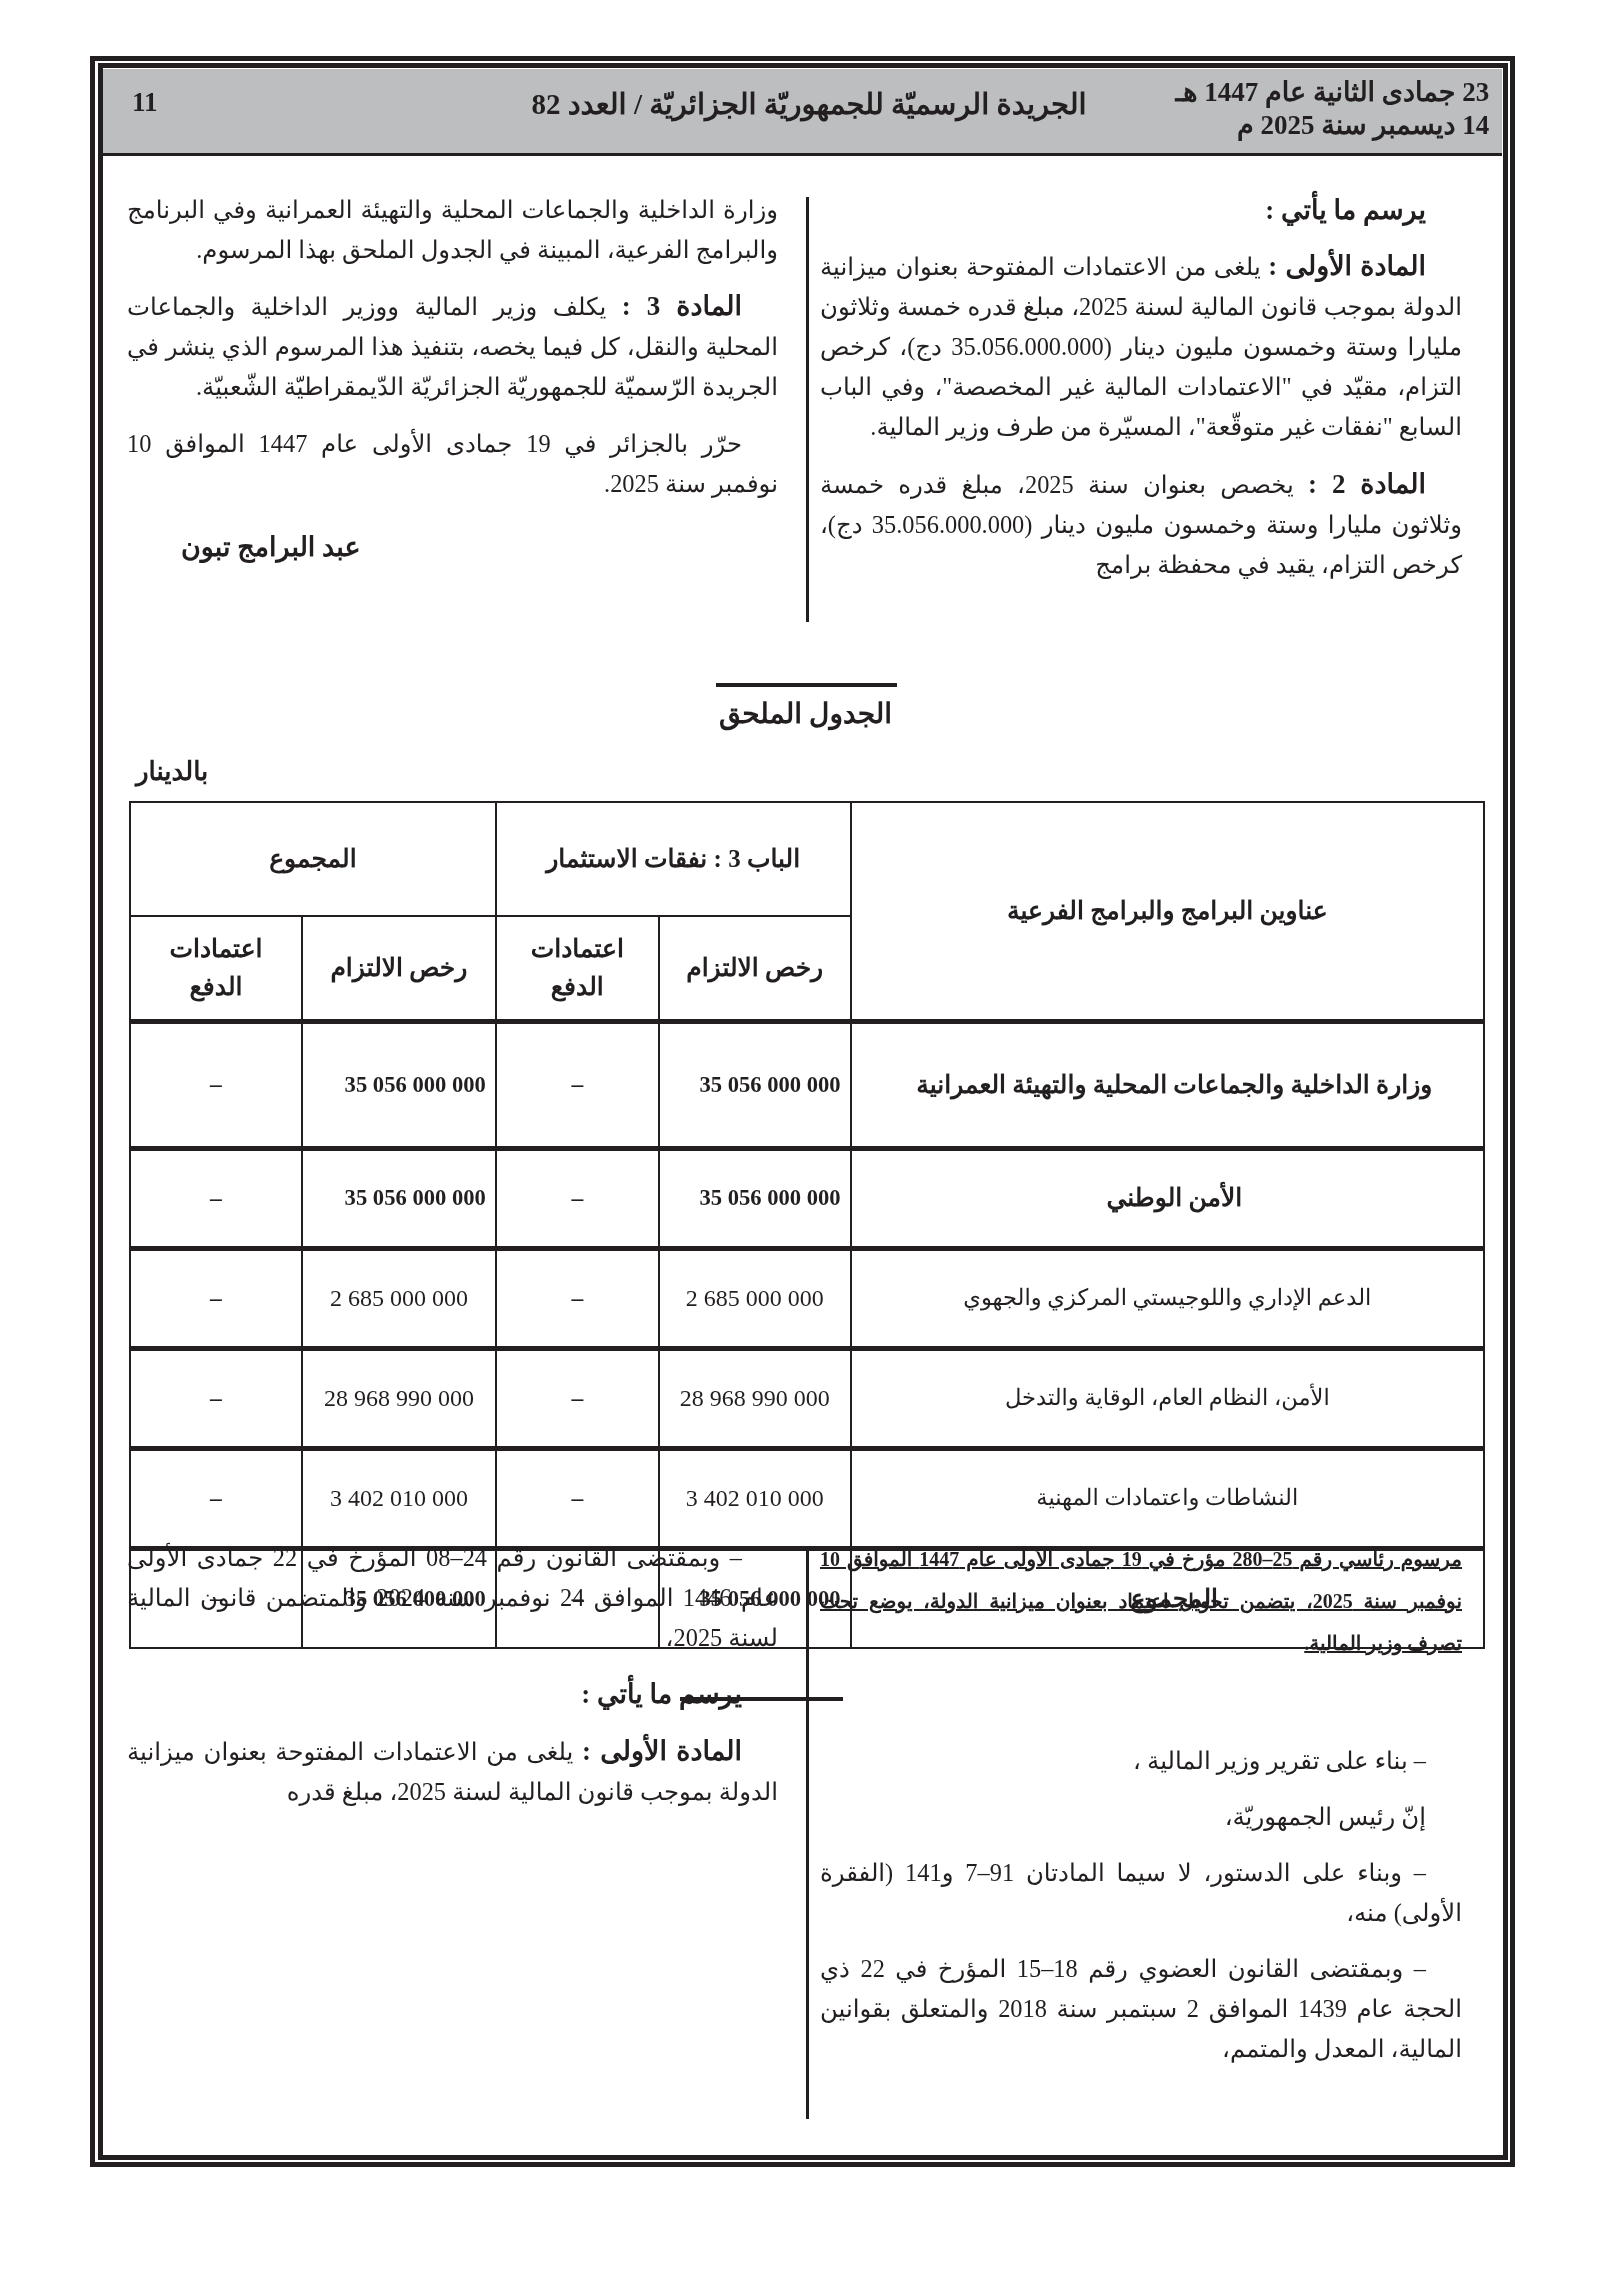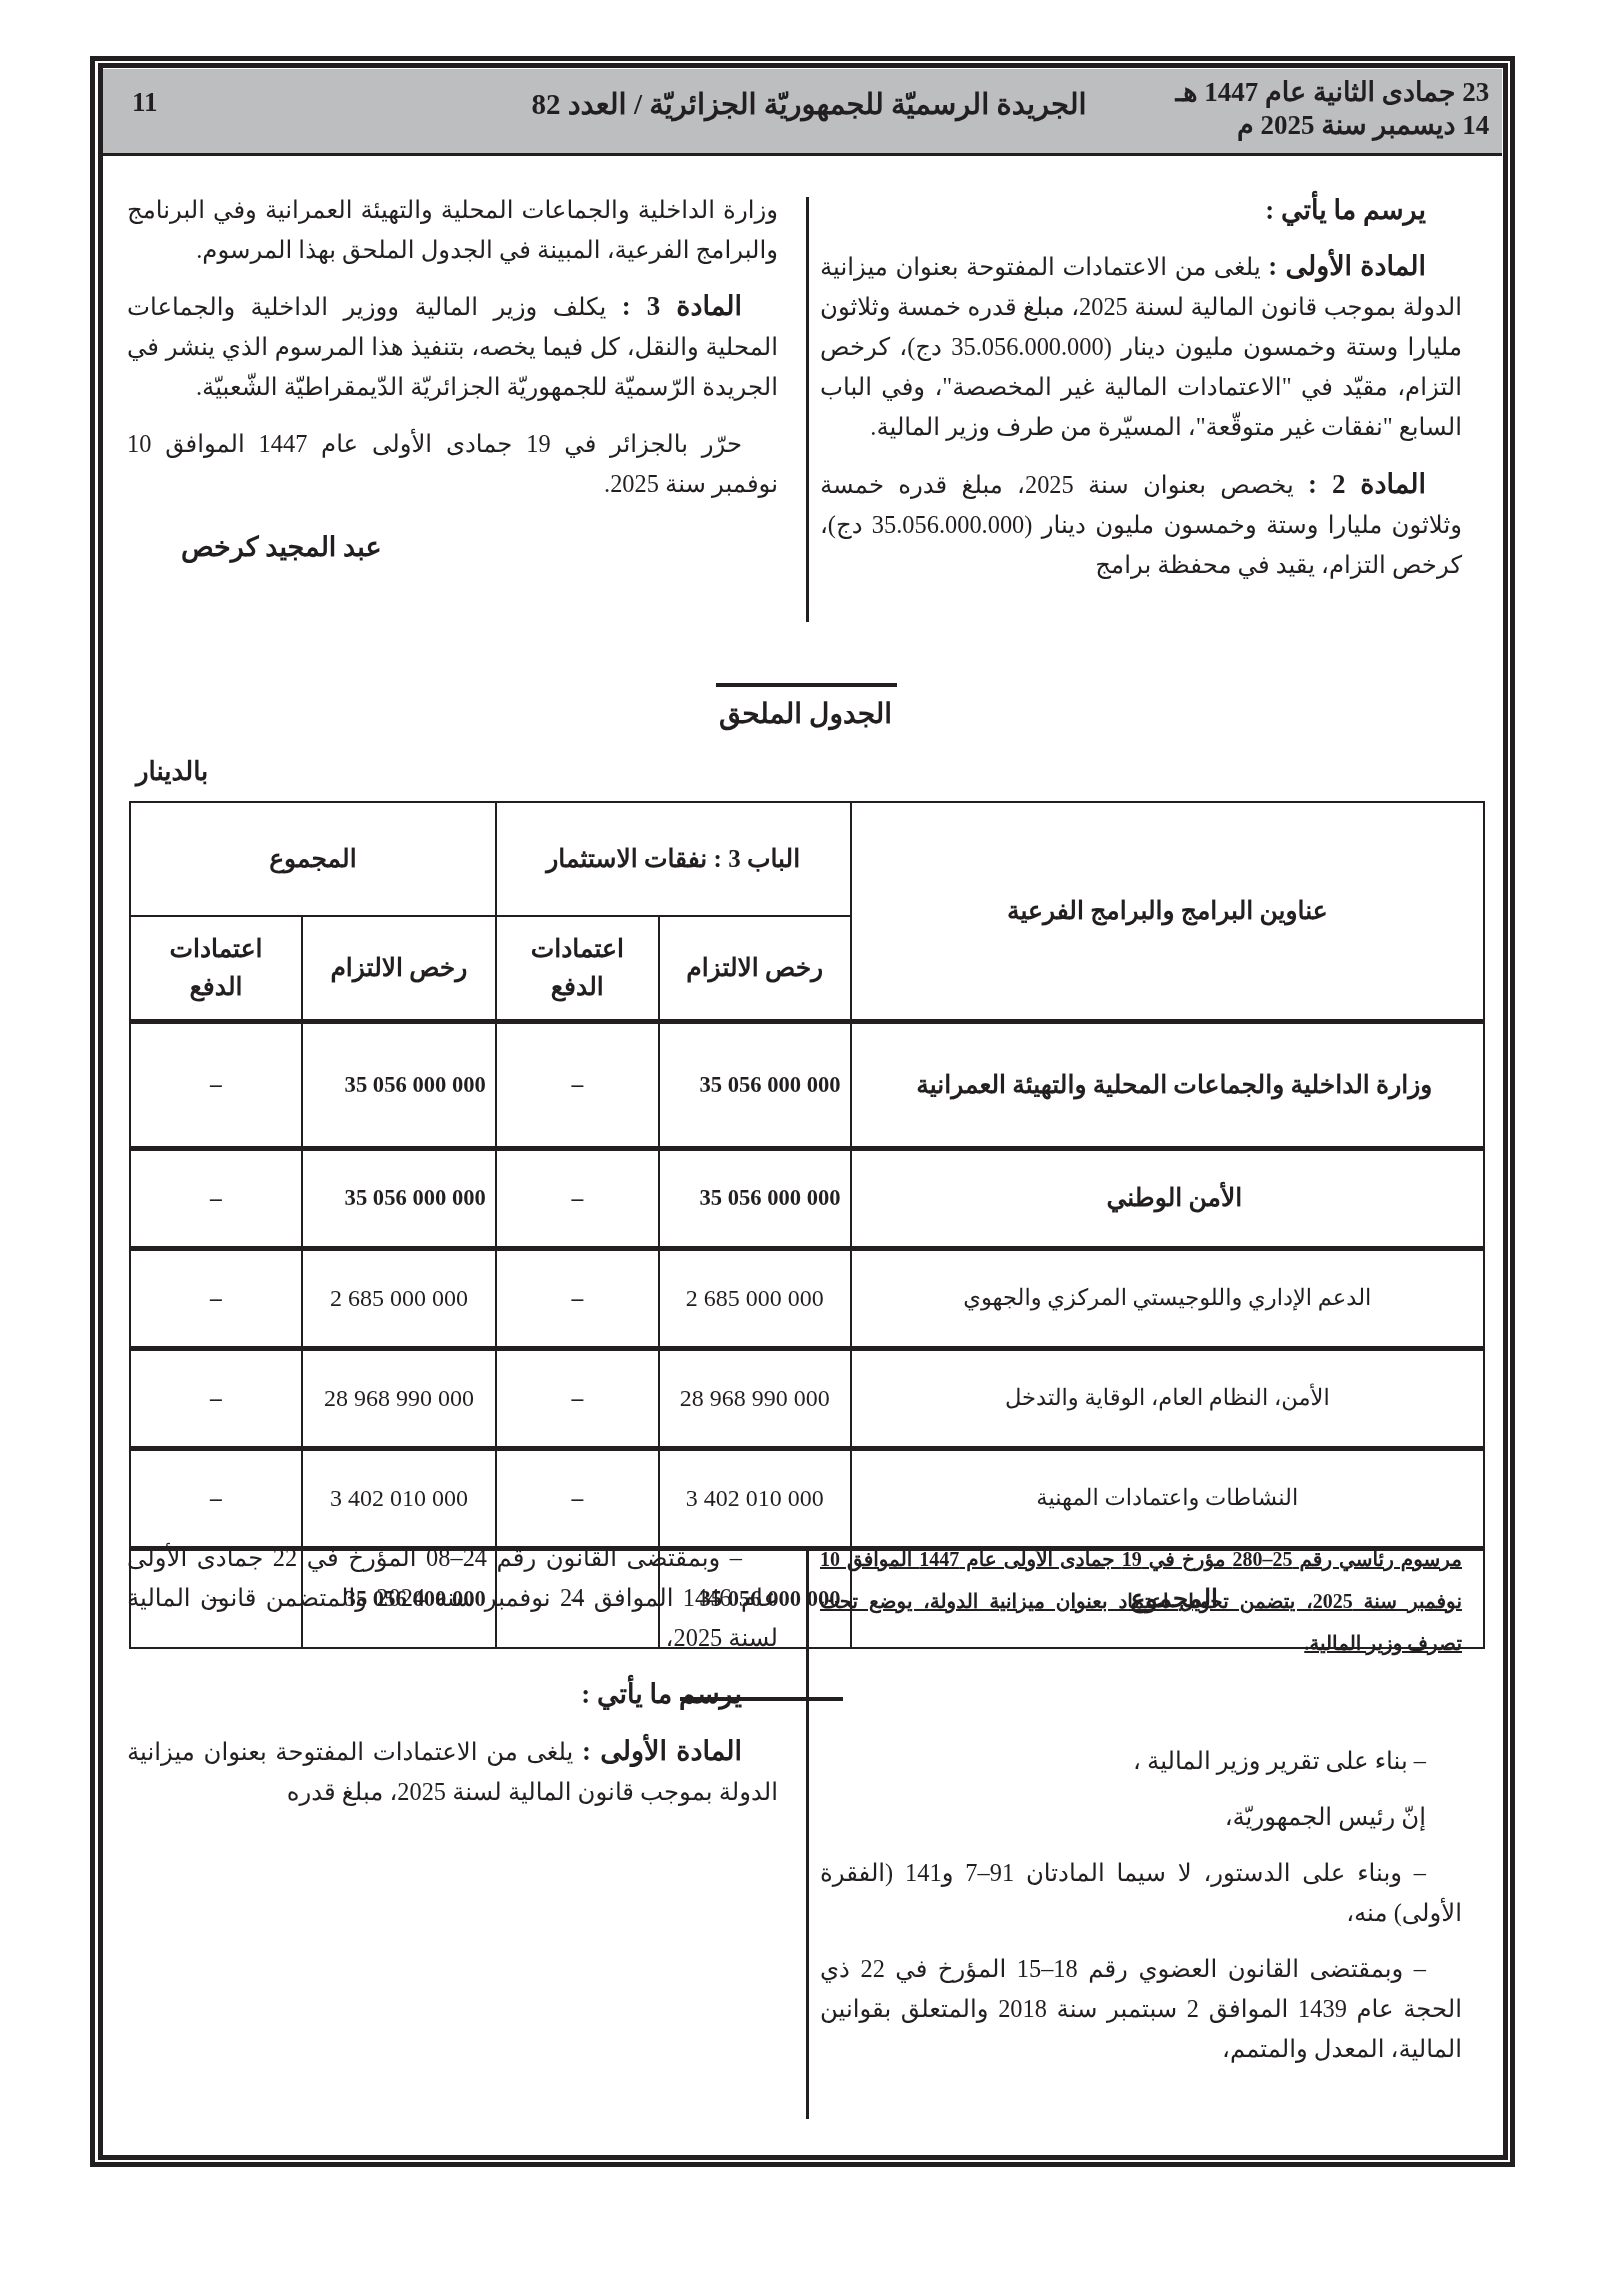--- a/index.html
+++ b/index.html
@@ -82,21 +82,21 @@
   </p>
 </div>
 
 <div class="col col-left-top">
   <p>وزارة الداخلية والجماعات المحلية والتهيئة العمرانية وفي البرنامج والبرامج الفرعية، المبينة في الجدول الملحق بهذا المرسوم.</p>
   <p class="indent">
     <span class="heading-bold">المادة 3 :</span>
     <span>يكلف وزير المالية ووزير الداخلية والجماعات المحلية والنقل، كل فيما يخصه، بتنفيذ هذا المرسوم الذي ينشر في الجريدة الرّسميّة للجمهوريّة الجزائريّة الدّيمقراطيّة الشّعبيّة.</span>
   </p>
   <p class="indent" style="margin-bottom:23px;">حرّر بالجزائر في 19 جمادى الأولى عام 1447 الموافق 10 نوفمبر سنة 2025.</p>
-  <p class="heading-bold" style="text-align:left; padding-left:54px;">عبد المجيد كرخص</p>
+  <p class="heading-bold" style="text-align:left; padding-left:54px;">عبد البرامج تبون</p>
 </div>
 
 <div class="rule-h" style="left:716px; top:683px; width:181px;"></div>
 <div class="annex-title">الجدول الملحق</div>
 <div class="annex-unit">بالدينار</div>
 
 <table class="annex">
   <colgroup>
     <col style="width:634px">
     <col style="width:192px">

